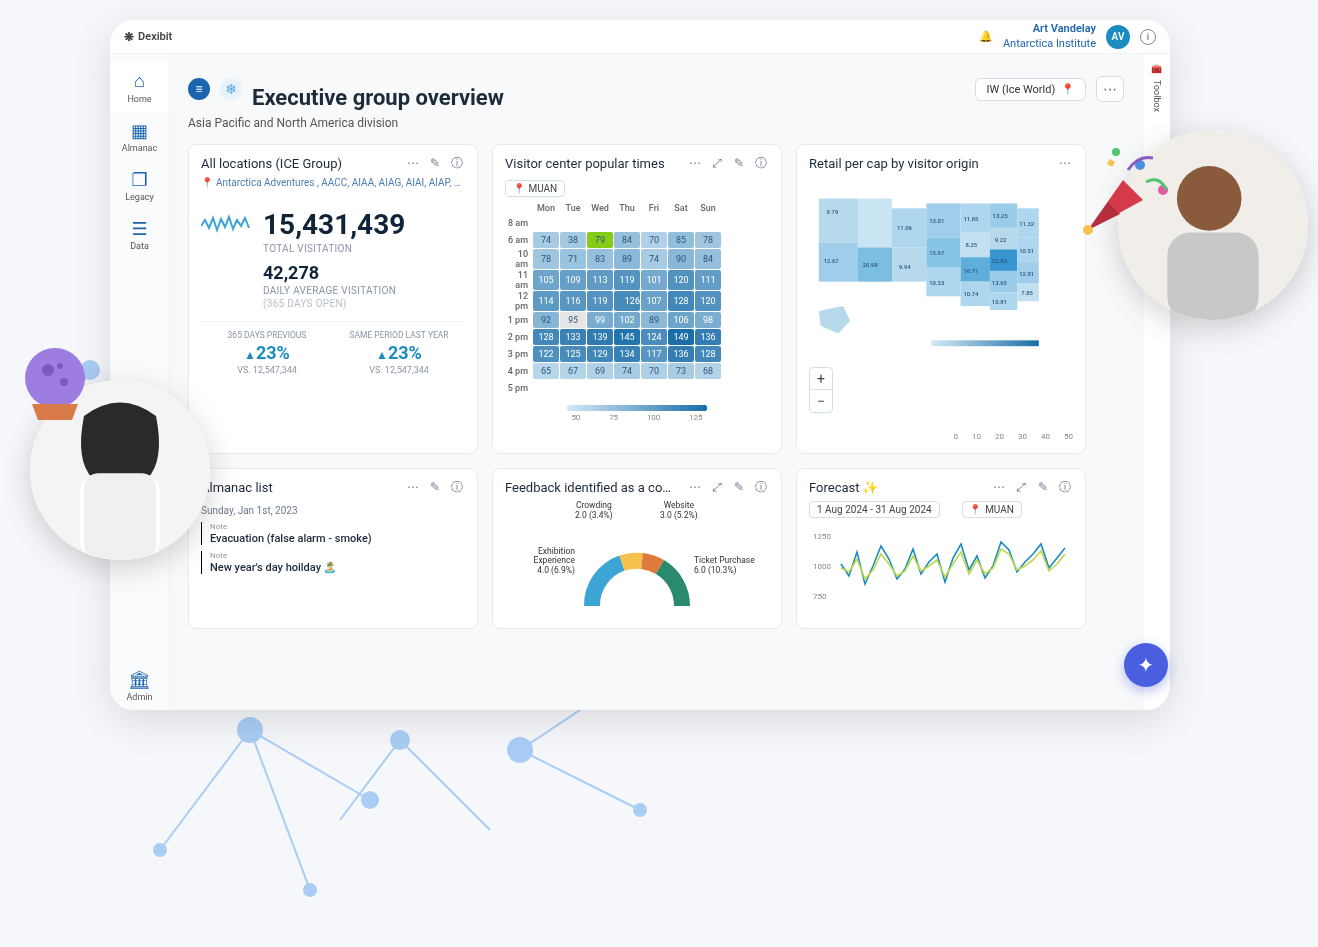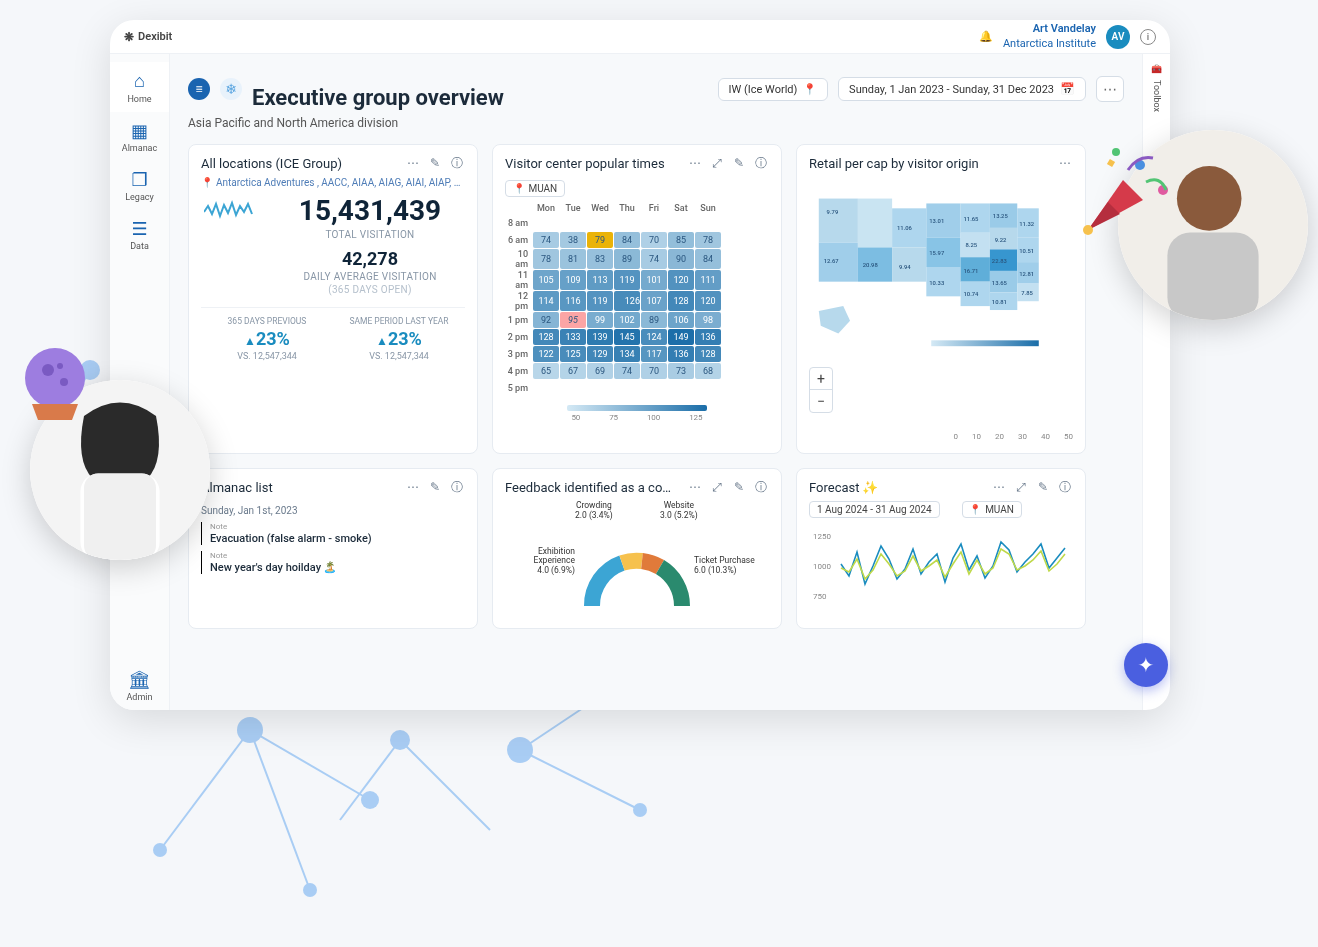--- a/index.html
+++ b/index.html
@@ -37,21 +37,21 @@
 .card-hdr { display: flex; align-items: center; gap: 6px; margin-bottom: 6px; }
 .card-title { font-size: 13px; font-weight: 400; color: #1c2b3a; flex: 1; white-space: nowrap; overflow: hidden; text-overflow: ellipsis; }
 .card-ic { width: 16px; height: 16px; display: flex; align-items: center; justify-content: center; color: #6a7a8c; font-size: 12px; cursor: pointer; }
 .tag { border: 1px solid #d5dde6; border-radius: 4px; padding: 2px 7px; font-size: 10px; color: #444; display: inline-flex; align-items: center; gap: 3px; }
 .subline { font-size: 10px; color: #4f7db7; margin-top: 2px; white-space: nowrap; overflow: hidden; text-overflow: ellipsis; }
 .subline .pin { font-size: 10px; }
 .bignum { font-size: 28px; font-weight: 700; color: #0f2438; }
 .metric-lbl { font-size: 10px; color: #8896a6; text-transform: uppercase; letter-spacing: 0.3px; margin-top: 2px; }
 .spark { width: 50px; height: 30px; }
 .spark path { stroke: #3ca5d4; stroke-width: 2; fill: none; }
-.stats-row { display: flex; gap: 18px; margin-top: 6px; text-align: center; }
+.stats-row { display: flex; gap: 6px; margin-top: 20px; }
 .stats-row .col { flex: 1; }
 .compare { display: flex; margin-top: 12px; border-top: 1px solid #eef1f5; padding-top: 8px; }
 .compare .half { flex: 1; text-align: center; }
 .compare .label { font-size: 8.5px; color: #8896a6; text-transform: uppercase; }
 .compare .pct { font-size: 18px; font-weight: 700; color: #1a8cbf; margin-top: 2px; }
 .compare .pct .arrow { font-size: 12px; }
 .compare .vs { font-size: 9px; color: #8896a6; margin-top: 2px; }
 
 .heat { font-size: 9px; color: #444; }
 .heat table { border-collapse: separate; border-spacing: 1px; margin-top: 4px; }
@@ -160,24 +160,20 @@
     <div class="main">
       <div class="hdr">
         <div class="round">≡</div>
         <div class="snow">❄</div>
         <h1>Executive group overview</h1>
         <div class="flex"></div>
         <div class="chip">
           <span>IW (Ice World)</span>
           <span style="color:#888;">📍</span>
         </div>
-        <div class="chip">
-          <span>Sunday, 1 Jan 2023 - Sunday, 31 Dec 2023</span>
-          <span class="cal">📅</span>
-        </div>
         <div class="more-btn">⋯</div>
       </div>
       <div class="subtitle">Asia Pacific and North America division</div>
 
       <div class="grid">
 
         <div class="card" style="min-height:310px;">
           <div class="card-hdr">
             <div class="card-title">All locations (ICE Group)</div>
             <div class="card-ic">⋯</div>
@@ -242,30 +238,30 @@
                     <td style="background:transparent;"></td>
                     <td style="background:transparent;"></td>
                     <td style="background:transparent;"></td>
                     <td style="background:transparent;"></td>
                     <td style="background:transparent;"></td>
                   </tr>
                   <tr>
                     <td class="rowlbl">6 am</td>
                     <td style="background:rgb(167,203,227);color:#2a567f;">74</td>
                     <td style="background:rgb(164,201,225);color:#2a567f;">38</td>
-                    <td style="background:#eab308;color:#2a567f;margin-left:36px;">79</td>
+                    <td style="background:#84cc16;color:#2a567f;margin-left:36px;">79</td>
                     <td style="background:rgb(149,191,219);color:#2a567f;">84</td>
                     <td style="background:rgb(175,208,230);color:#2a567f;">70</td>
                     <td style="background:rgb(147,190,218);color:#2a567f;">85</td>
                     <td style="background:rgb(160,198,223);color:#2a567f;">78</td>
                   </tr>
                   <tr>
                     <td class="rowlbl">10 am</td>
                     <td style="background:rgb(160,198,223);color:#2a567f;">78</td>
-                    <td style="background:rgb(154,195,221);color:#2a567f;">81</td>
+                    <td style="background:rgb(154,195,221);color:#2a567f;">71</td>
                     <td style="background:rgb(151,192,220);color:#2a567f;">83</td>
                     <td style="background:rgb(139,185,215);color:#2a567f;">89</td>
                     <td style="background:rgb(167,203,227);color:#2a567f;">74</td>
                     <td style="background:rgb(138,183,214);color:#2a567f;">90</td>
                     <td style="background:rgb(149,191,219);color:#2a567f;">84</td>
                   </tr>
                   <tr>
                     <td class="rowlbl">11 am</td>
                     <td style="background:rgb(110,165,203);color:#fff;">105</td>
                     <td style="background:rgb(102,160,200);color:#fff;">109</td>
@@ -281,21 +277,21 @@
                     <td style="background:rgb(89,151,194);color:#fff;">116</td>
                     <td style="background:rgb(84,147,192);color:#fff;">119</td>
                     <td style="background:rgb(71,139,186);color:#fff;text-align:right;">126</td>
                     <td style="background:rgb(106,162,201);color:#fff;">107</td>
                     <td style="background:rgb(67,136,185);color:#fff;">128</td>
                     <td style="background:rgb(82,146,191);color:#fff;">120</td>
                   </tr>
                   <tr>
                     <td class="rowlbl">1 pm</td>
                     <td style="background:rgb(134,181,213);color:#2a567f;">92</td>
-                    <td style="background:#fca5a5;color:#2a567f;font-style:italic;">95</td>
+                    <td style="background:#e5e5e5;color:#2a567f;font-style:italic;">95</td>
                     <td style="background:rgb(121,172,207);color:#fff;">99</td>
                     <td style="background:rgb(115,169,205);color:#fff;">102</td>
                     <td style="background:rgb(139,185,215);color:#2a567f;">89</td>
                     <td style="background:rgb(108,164,202);color:#fff;">106</td>
                     <td style="background:rgb(123,173,208);color:#fff;">98</td>
                   </tr>
                   <tr>
                     <td class="rowlbl">2 pm</td>
                     <td style="background:rgb(67,136,185);color:#fff;">128</td>
                     <td style="background:rgb(58,130,181);color:#fff;">133</td>

